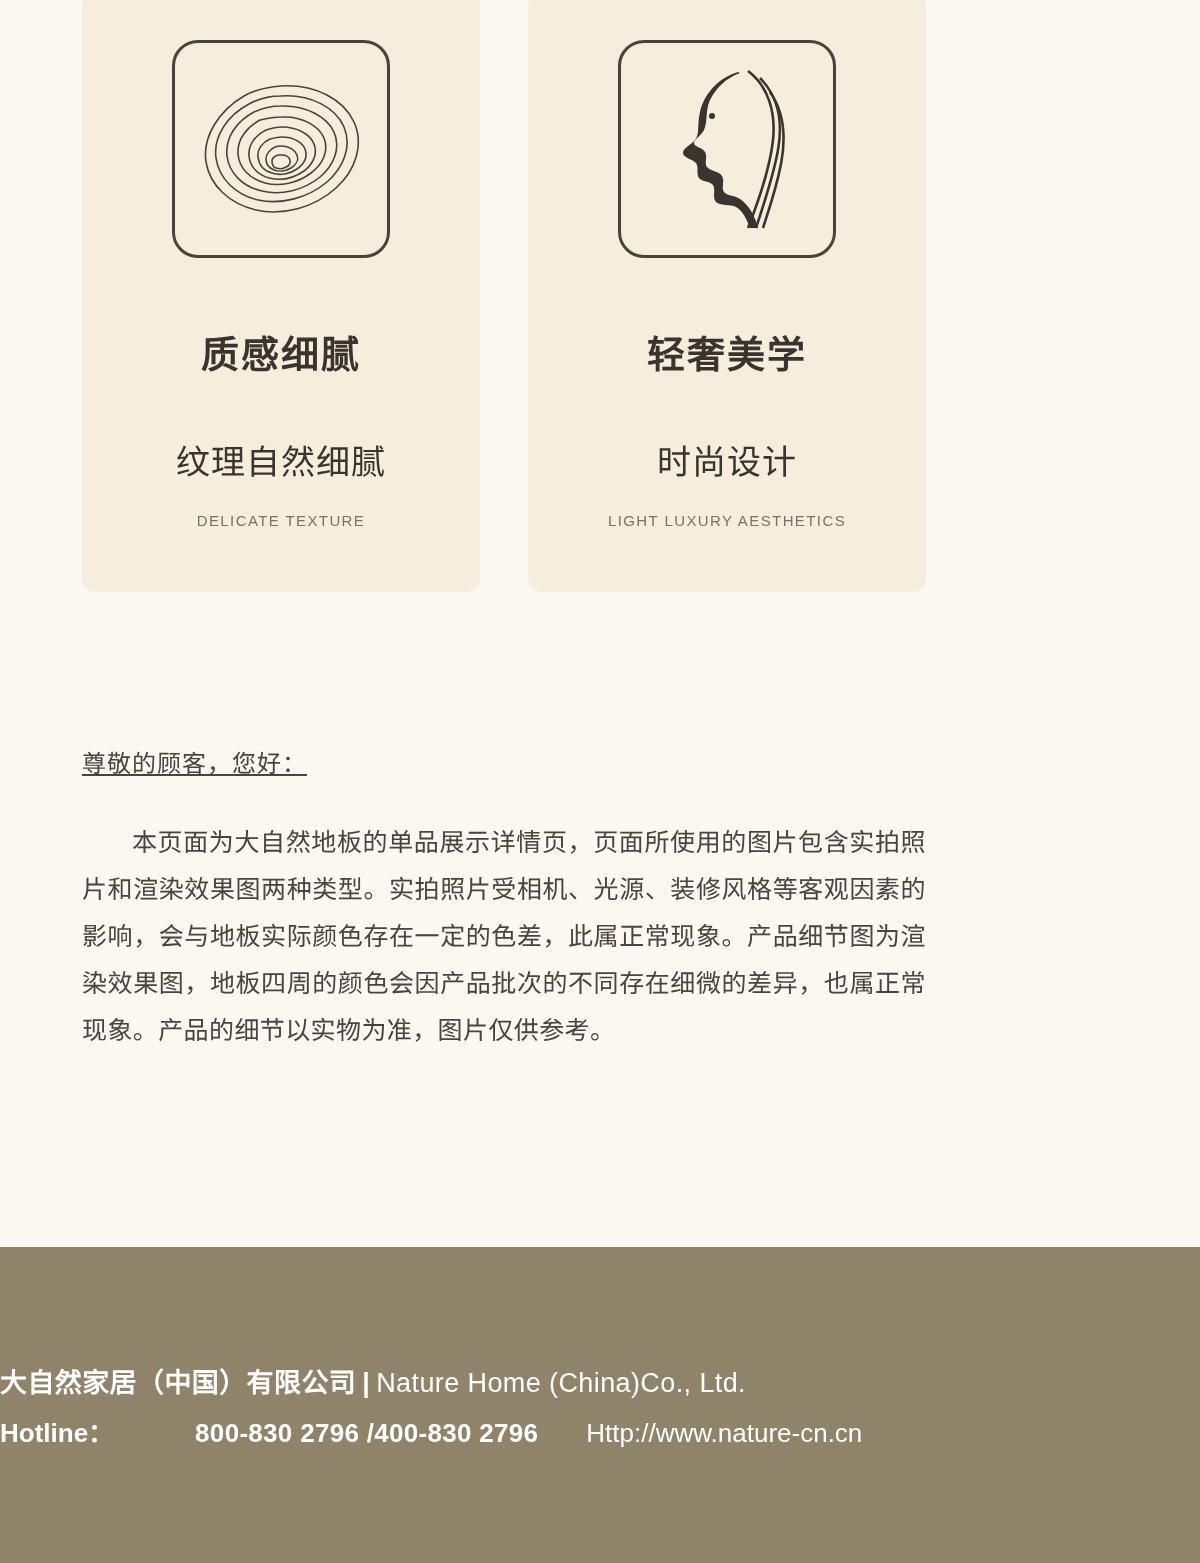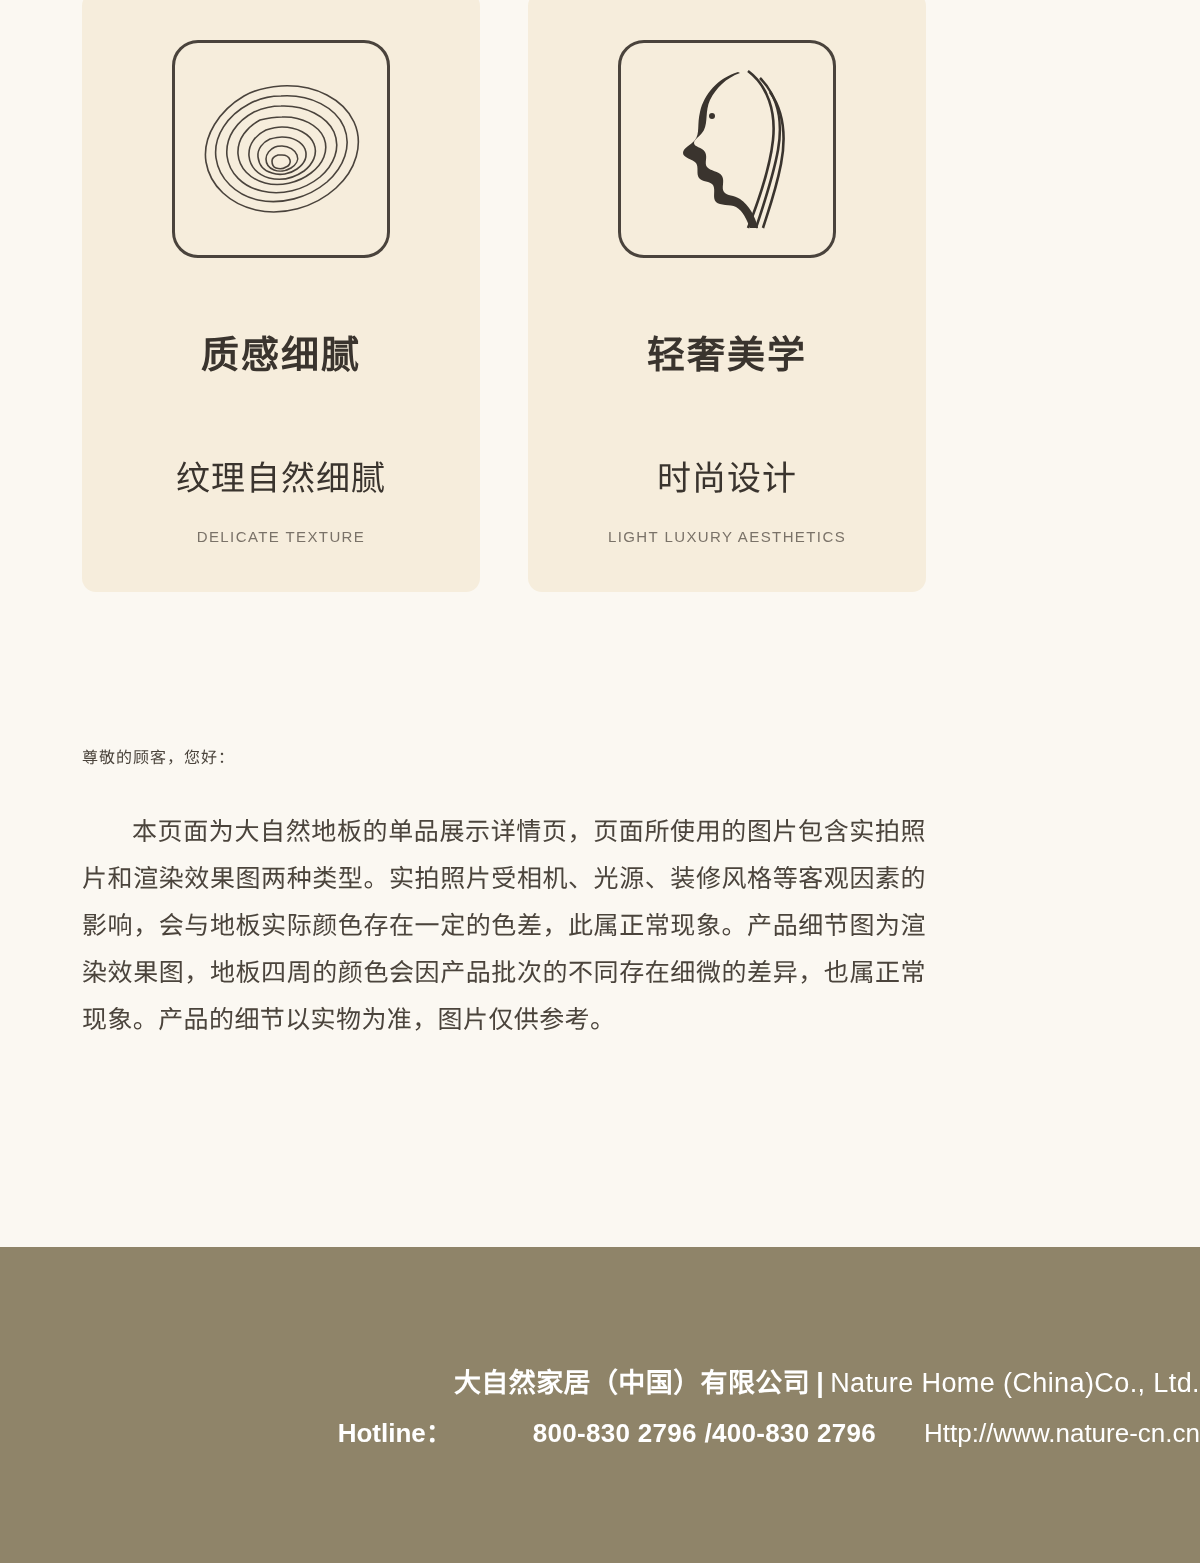--- a/index.html
+++ b/index.html
@@ -45,21 +45,21 @@
     justify-content: center;
   }
   .card-title {
     margin-top: 66px;
     font-size: 38px;
     font-weight: bold;
     color: #3A342E;
     letter-spacing: 2px;
   }
   .card-sub {
-    margin-top: 72px;
+    margin-top: 56px;
     font-size: 34px;
     color: #3A342E;
     letter-spacing: 1px;
     font-weight: 400;
   }
   .card-en {
     margin-top: 28px;
     font-size: 15px;
     color: #7A7268;
     letter-spacing: 1.4px;
@@ -89,23 +89,24 @@
   .reminder-en {
     margin-left: 32px;
     font-family: "Liberation Serif", "DejaVu Serif", serif;
     font-size: 29px;
     color: #4B443C;
     letter-spacing: 6px;
     white-space: nowrap;
   }
   .salutation {
     margin-top: 96px;
-    font-size: 16px;
+    font-size: 24px;
     color: #4B443C;
     letter-spacing: 1px;
+    text-decoration: underline;
   }
   .body-text {
     margin-top: 40px;
     font-size: 25px;
     line-height: 47px;
     color: #4B443C;
     text-indent: 50px;
     letter-spacing: 0.4px;
     text-align: justify;
   }
@@ -115,21 +116,21 @@
     position: absolute;
     left: 0;
     bottom: 0;
     width: 1200px;
     height: 316px;
     background: #8F8469;
     color: #FFFFFF;
     display: flex;
     flex-direction: column;
     justify-content: center;
-    align-items: flex-end;
+    align-items: flex-start;
   }
   .footer-line1 {
     font-size: 27px;
     letter-spacing: 0.4px;
     white-space: nowrap;
     margin-bottom: 12px;
   }
   .footer-line1 .cn { font-weight: bold; }
   .footer-line1 .sep { font-weight: bold; margin: 0 6px; }
   .footer-line1 .en { font-weight: 400; }

